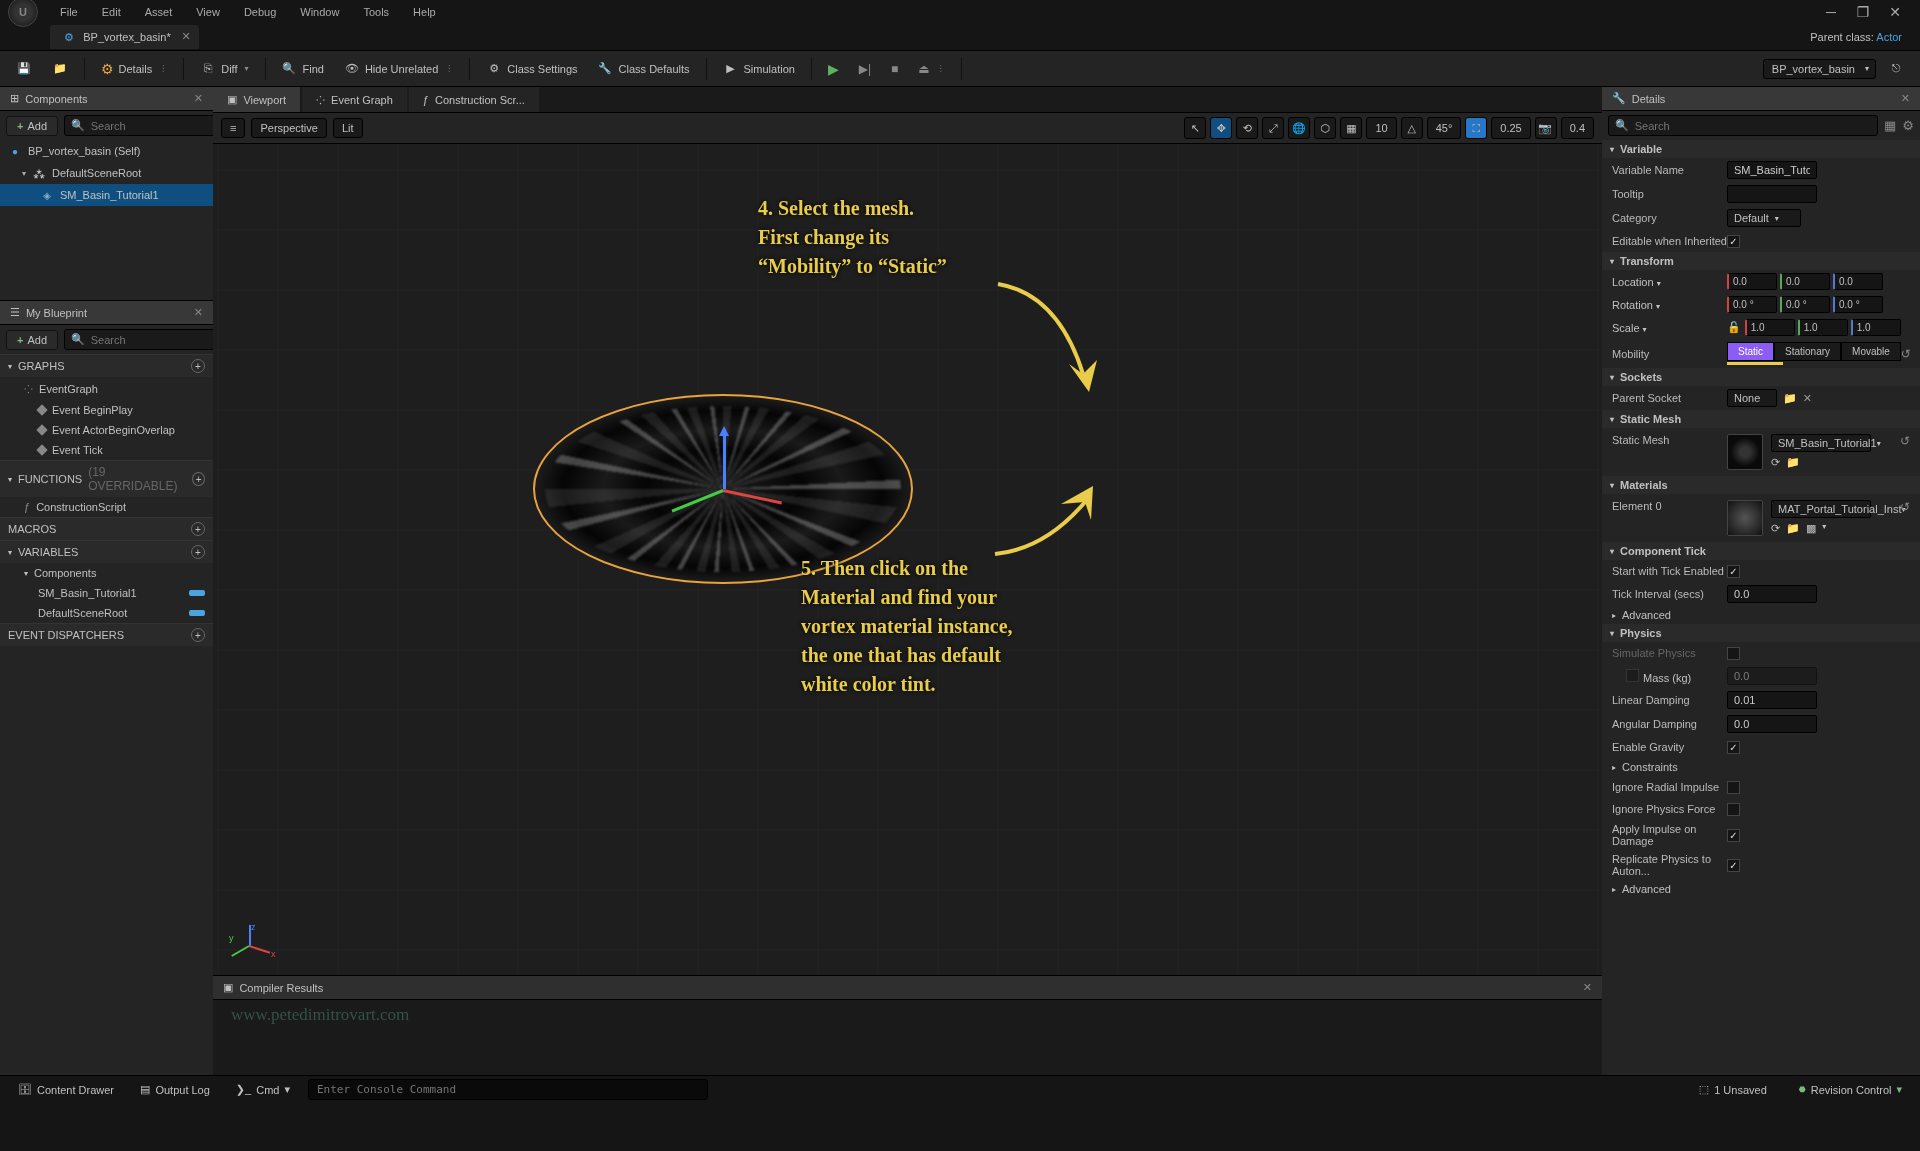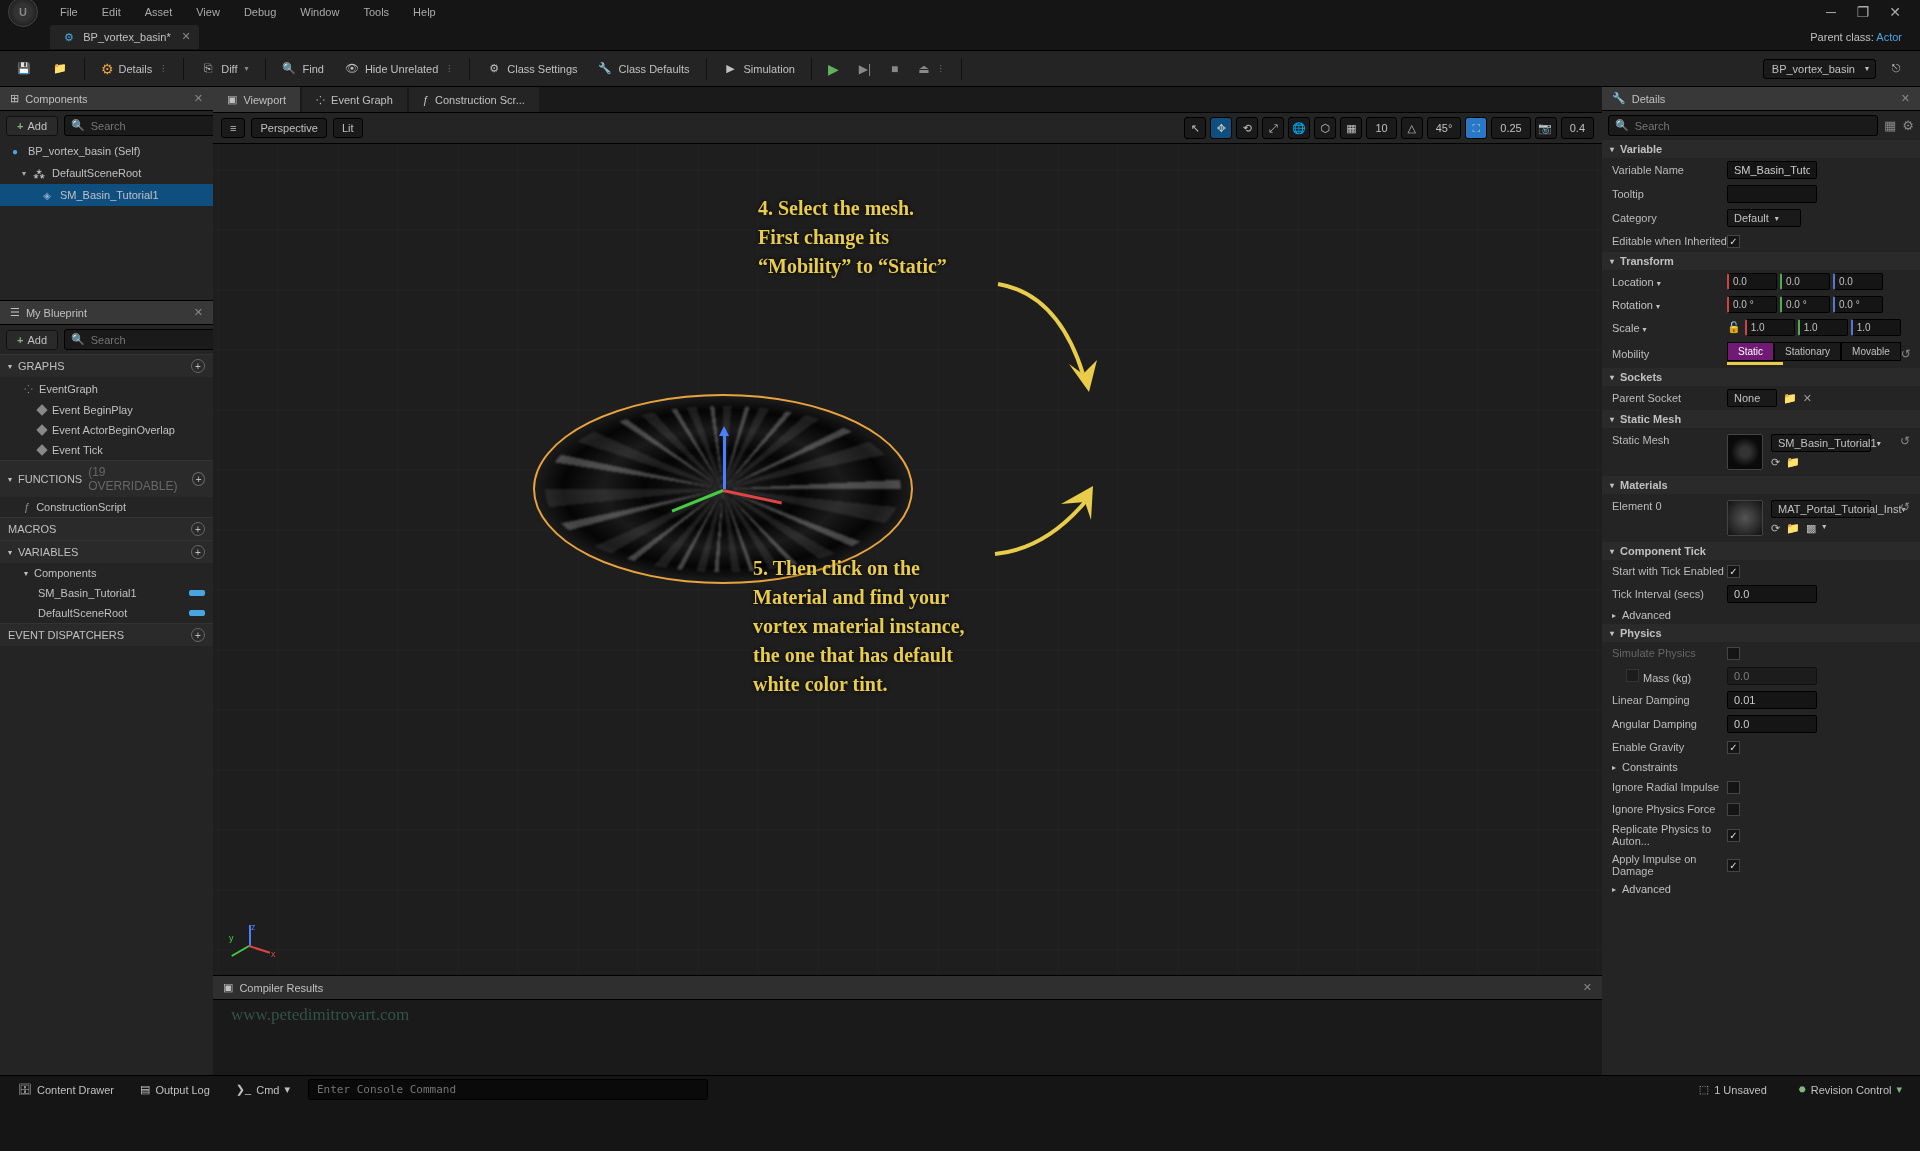--- a/index.html
+++ b/index.html
@@ -119,21 +119,21 @@
 .det-dropdown{background:#1a1a1a;border:1px solid #000;border-radius:2px;padding:2px 6px;font-size:11px;display:flex;align-items:center;gap:6px;cursor:pointer}
 .det-check{width:13px;height:13px;background:#151515;border:1px solid #444;display:flex;align-items:center;justify-content:center;cursor:pointer}
 .det-check.checked::after{content:"✓";color:#ddd;font-size:10px}
 .vec3{display:flex;gap:3px}
 .vec-field{background:#151515;border:1px solid #000;border-left:2px solid;border-radius:2px;padding:2px 4px;width:50px;font-size:10px}
 .vec-x{border-left-color:#c44}
 .vec-y{border-left-color:#5a5}
 .vec-z{border-left-color:#57c}
 .mobility-row{display:flex;gap:0}
 .mob-btn{background:#1a1a1a;border:1px solid #000;padding:3px 10px;font-size:10px;cursor:pointer}
-.mob-btn.active{background:#701a75;color:#fff}
+.mob-btn.active{background:#8b5cf6;color:#fff}
 .mob-underline{height:3px;background:#e8cc4a;width:56px;margin-left:0;margin-top:1px}
 .reset-arrow{margin-left:auto;color:#888;cursor:pointer;font-size:12px}
 .thumb{width:36px;height:36px;background:#0a0a0a;border:1px solid #444;border-radius:2px;background-image:radial-gradient(ellipse,#333 20%,#0a0a0a 60%)}
 .thumb.mat{background-image:radial-gradient(ellipse,#555,#111),repeating-conic-gradient(#444 0 6deg,#111 6deg 12deg)}
 .asset-picker{display:flex;flex-direction:column;gap:4px;margin-left:8px}
 .asset-dd{background:#1a1a1a;border:1px solid #000;border-radius:2px;padding:2px 6px;font-size:10px;width:100px;display:flex;align-items:center;justify-content:space-between}
 .asset-icons{display:flex;gap:6px;font-size:11px;color:#999}
 .asset-icons span{cursor:pointer}
 .det-subsection{padding:3px 10px;display:flex;align-items:center;gap:6px;font-size:11px;color:#bbb;cursor:pointer}
 .det-subsection .caret{font-size:8px}
@@ -420,21 +420,21 @@
       </div>
 
       <div class="annotation" style="left:545px;top:50px;white-space:pre">4. Select the mesh.
 First change its
 “Mobility” to “Static”</div>
       <svg class="arrow-svg" style="left:775px;top:130px" width="120" height="120">
         <path d="M10,10 Q70,20 95,100" stroke="#e8cc4a" stroke-width="4" fill="none"></path>
         <path d="M95,100 l-14,-10 l20,28 l8,-32 z" fill="#e8cc4a"></path>
       </svg>
 
-      <div class="annotation" style="left:540px;top:410px;white-space:pre">5. Then click on the
+      <div class="annotation" style="left:588px;top:410px;white-space:pre">5. Then click on the
 Material and find your
 vortex material instance,
 the one that has default
 white color tint.</div>
       <svg class="arrow-svg" style="left:772px;top:340px" width="120" height="80">
         <path d="M10,70 Q60,65 100,18" stroke="#e8cc4a" stroke-width="4" fill="none"></path>
         <path d="M100,18 l-24,2 l32,-18 l-2,34 z" fill="#e8cc4a"></path>
       </svg>
     </div>
 
@@ -634,25 +634,25 @@
         </div>
       <div class="det-row">
           <div class="det-label">Ignore Radial Impulse</div>
           <div class="det-check"></div>
         </div>
       <div class="det-row">
           <div class="det-label">Ignore Physics Force</div>
           <div class="det-check"></div>
         </div>
       <div class="det-row">
+          <div class="det-label">Apply Impulse on Damage</div>
+          <div class="det-check checked"></div>
+        </div>
+      <div class="det-row">
           <div class="det-label">Replicate Physics to Auton...</div>
-          <div class="det-check checked"></div>
-        </div>
-      <div class="det-row">
-          <div class="det-label">Apply Impulse on Damage</div>
           <div class="det-check checked"></div>
         </div>
       <div class="det-subsection">
           <span class="caret">▸</span>
           <span>Advanced</span>
         </div>
     </div>
   </div>
 </div>
 

